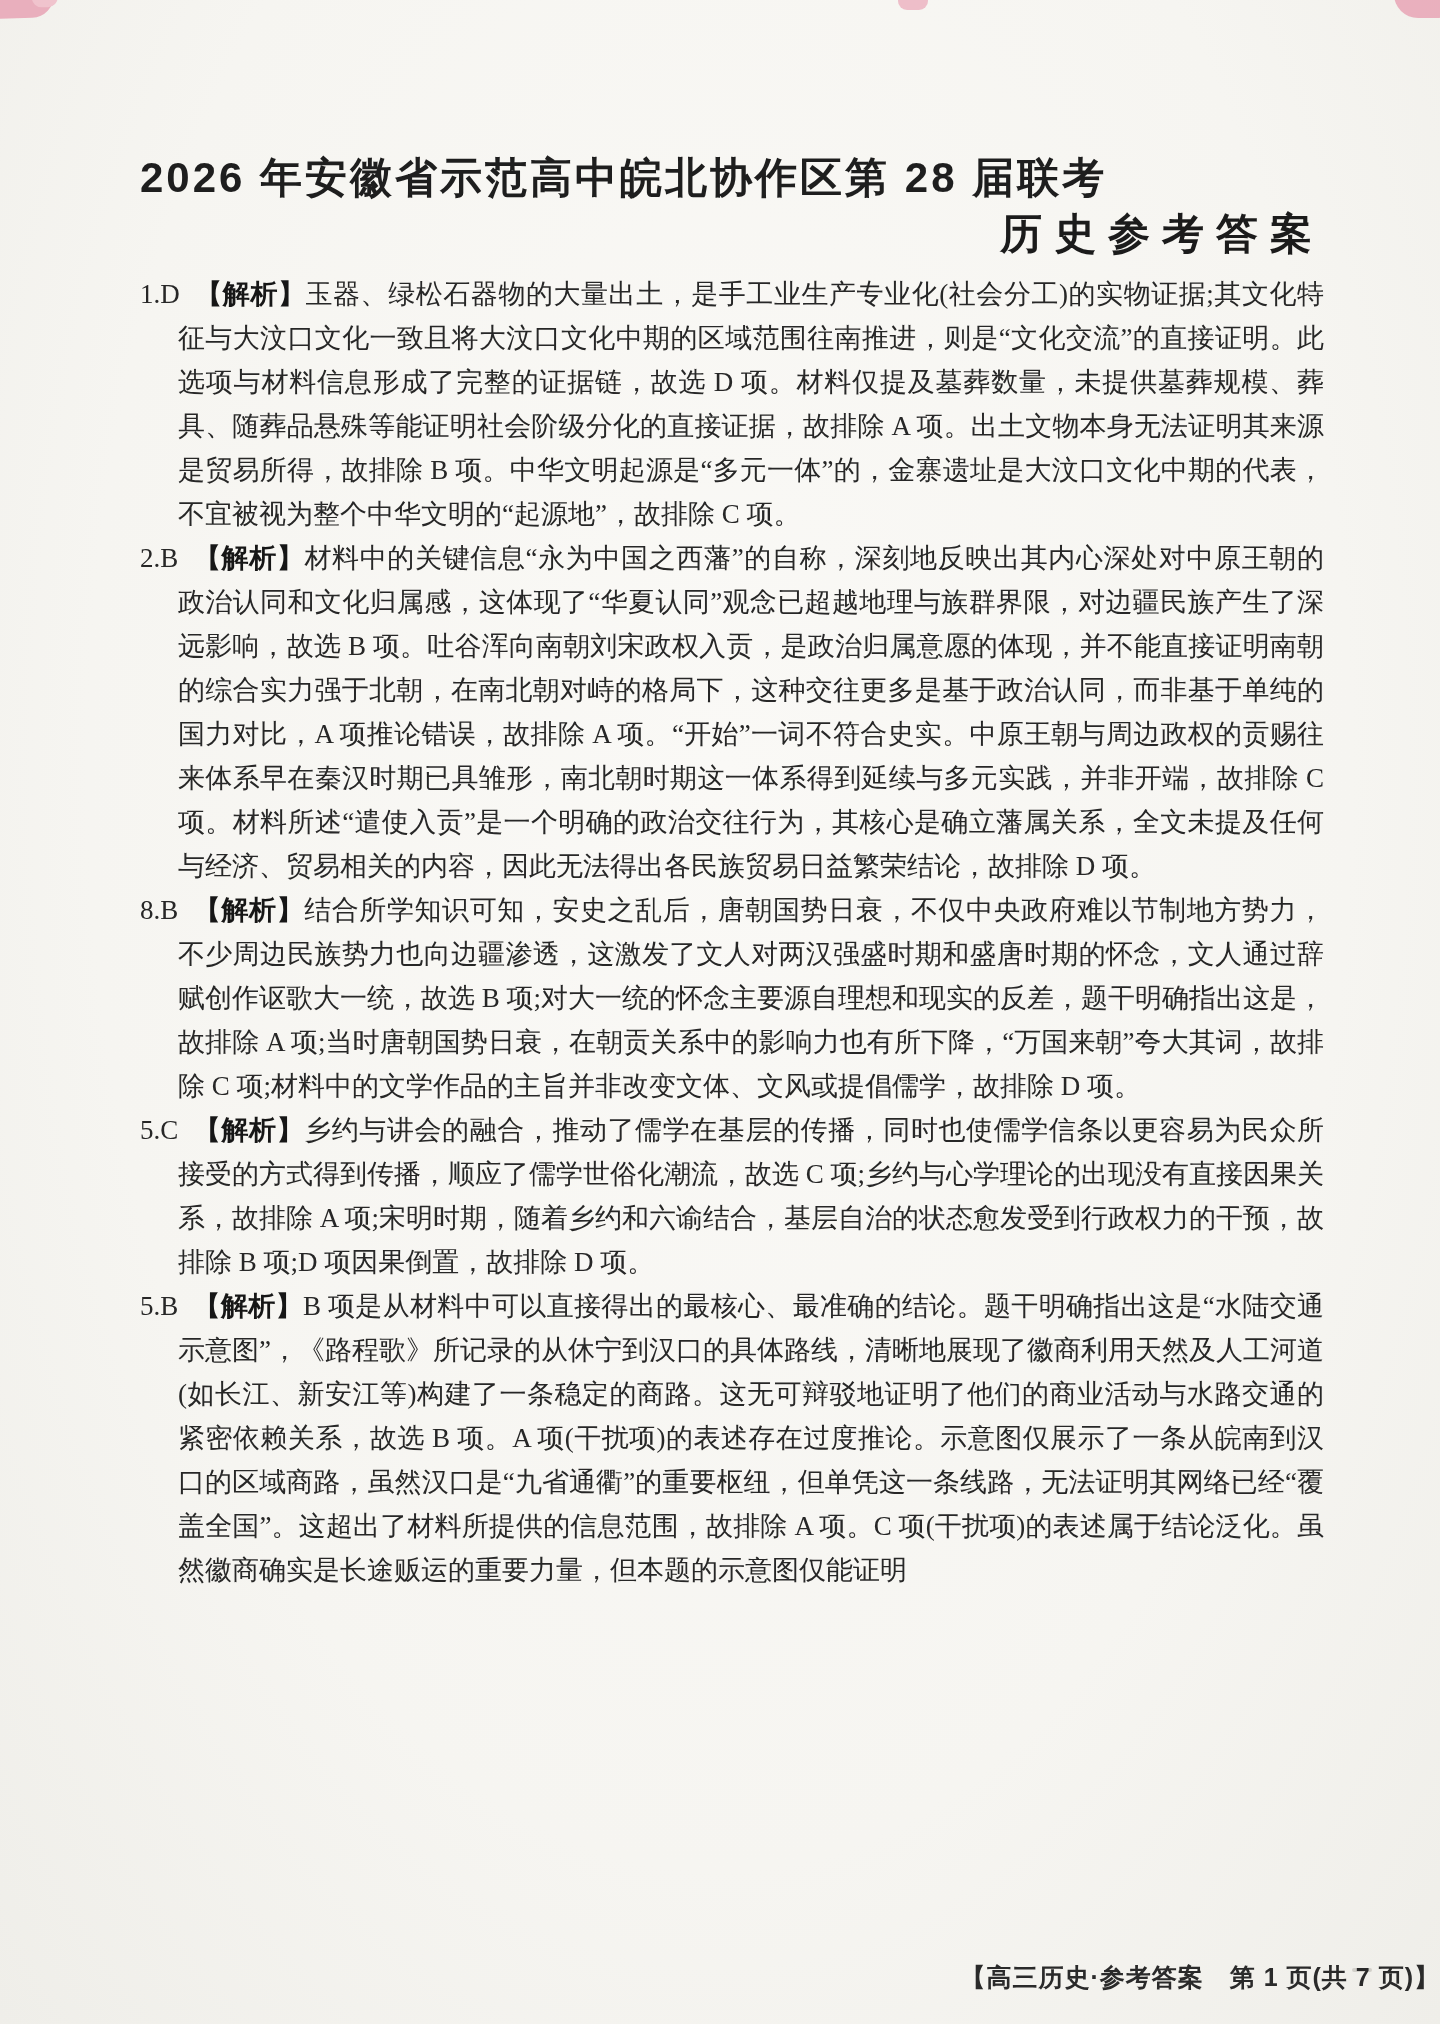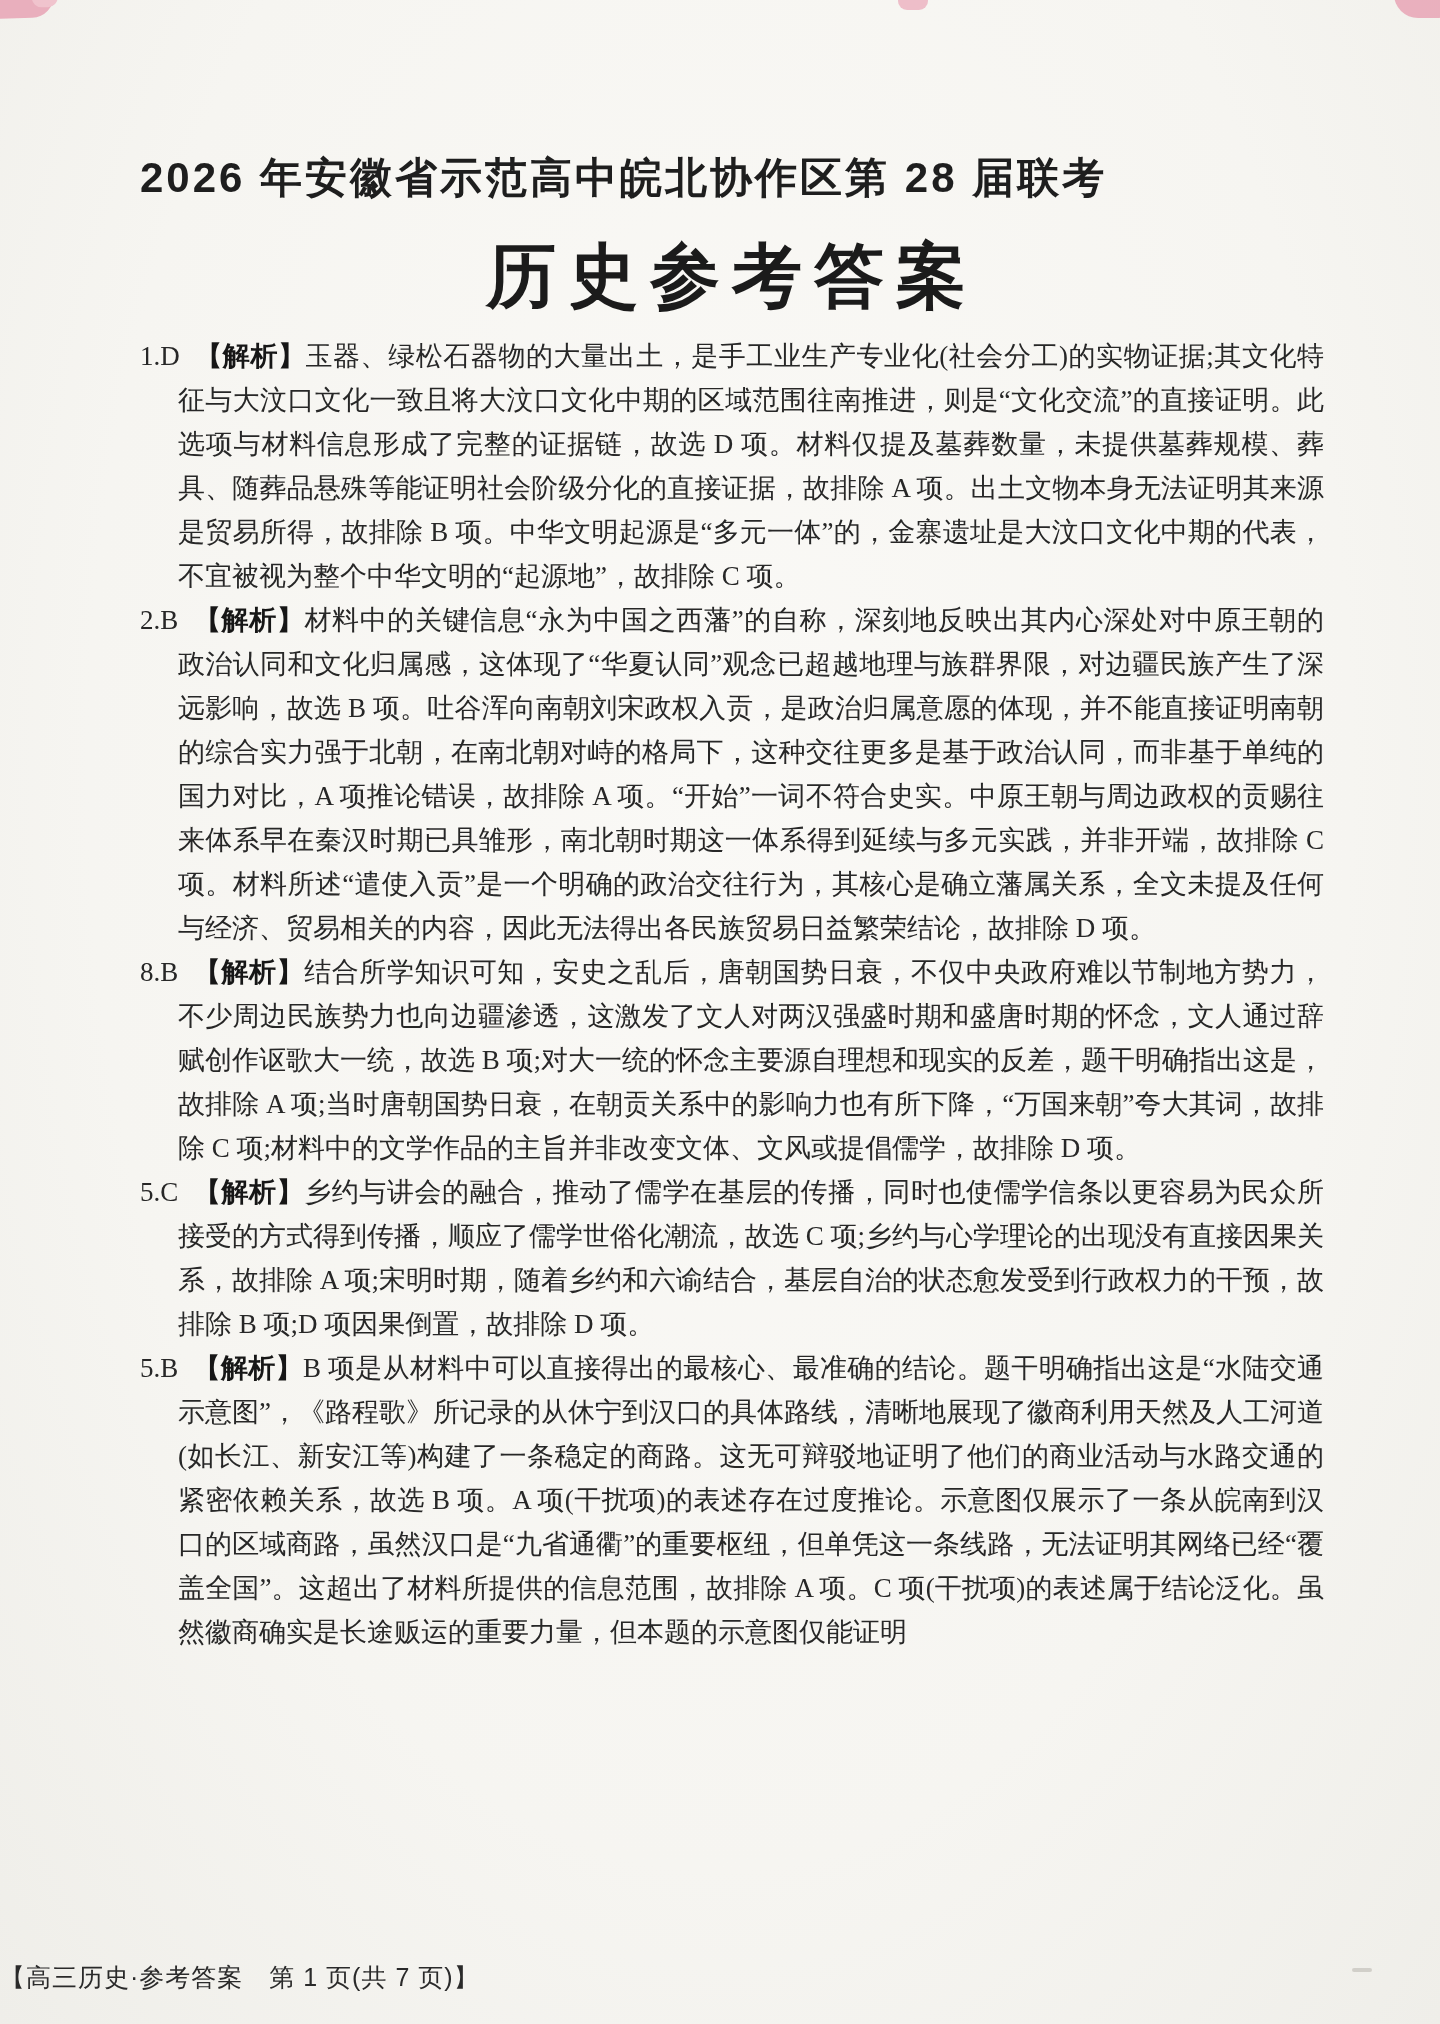--- a/index.html
+++ b/index.html
@@ -22,26 +22,25 @@
   }
   .title1 {
     text-align: left;
     font-family: "Liberation Sans", "DejaVu Sans", sans-serif;
     font-size: 42px;
     font-weight: 700;
     letter-spacing: 3px;
     color: #1e1e1e;
   }
   .title2 {
-    text-align: center;
+    text-align: right;
     font-family: "Liberation Sans", "DejaVu Sans", sans-serif;
-    font-size: 70px;
+    font-size: 42px;
     font-weight: 700;
     letter-spacing: 12px;
-    margin-top: 24px;
     color: #1b1b1b;
   }
   .section-heading {
     margin-top: 62px;
     font-family: "Liberation Sans", "DejaVu Sans", sans-serif;
     font-weight: 700;
     font-size: 28px;
     line-height: 44px;
     color: #202020;
   }
@@ -59,23 +58,23 @@
   .analysis-label {
     font-family: "Liberation Sans", "DejaVu Sans", sans-serif;
     font-weight: 700;
     color: #161616;
   }
   .footer {
     position: absolute;
     left: 0;
     right: 0;
     bottom: 30px;
-    text-align: left;
+    text-align: right;
     font-family: "Liberation Sans", "DejaVu Sans", sans-serif;
-    font-weight: 400;
+    font-weight: 700;
     font-size: 25px;
     letter-spacing: 1px;
     color: #2a2a2a;
   }
   
   .scan-mark { position: absolute; pointer-events: none; }
   .mark-top-left {
     left: -8px; top: -8px; width: 62px; height: 26px;
     background: #e8a4b5;
     border-radius: 0 0 22px 8px;

